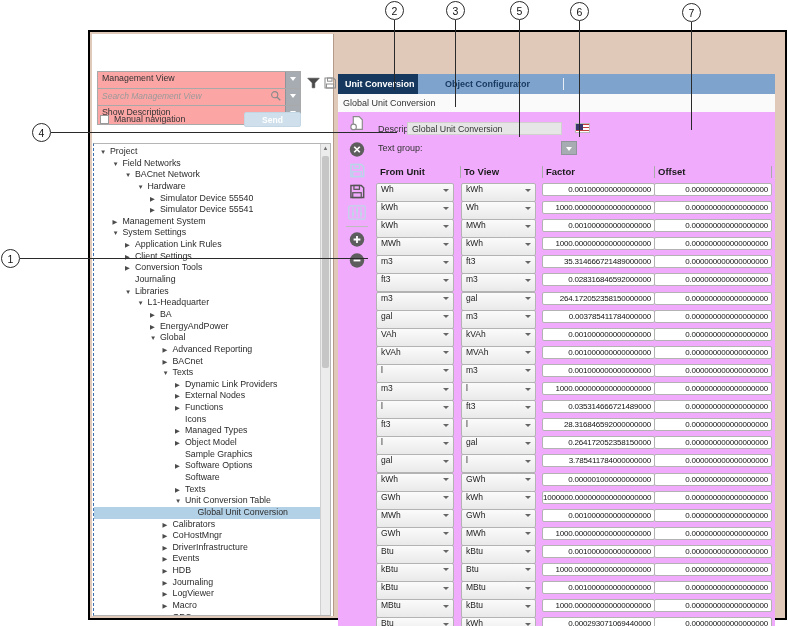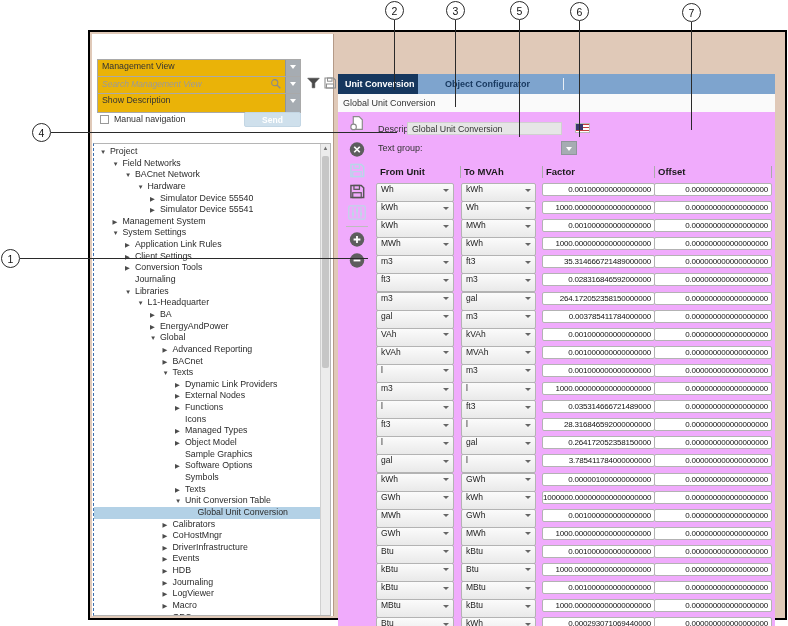--- a/index.html
+++ b/index.html
@@ -14,21 +14,21 @@
 
   
   #frame{position:absolute;left:88px;top:30px;width:699px;height:590px;border:2px solid #000;
     box-sizing:border-box;background:#e0c9b8;z-index:1;}
 
   
   #sb{position:absolute;left:2px;top:2px;width:241px;height:582px;background:#fff;border-right:1px solid #b49a88;z-index:2;}
   #sb-title{position:absolute;left:0;top:0;width:100%;height:18px;
     background:linear-gradient(180deg,#a9c9e9 0%,#7ca8d8 55%,#6f9ed2 100%);
     color:#fff;font-size:9.5px;font-weight:bold;line-height:18px;padding-left:6px;box-sizing:border-box;}
-  .fldrow{position:absolute;left:5px;width:204px;height:20px;border:1px solid #a9a9a9;background:#eab308;box-sizing:border-box;}
+  .fldrow{position:absolute;left:5px;width:204px;height:20px;border:1px solid #a9a9a9;background:#fca5a5;box-sizing:border-box;margin-top:12px;}
   .fldtxt{position:absolute;left:4px;top:0;font-size:8.8px;line-height:12px;color:#333;white-space:nowrap;}
   .ddbtn{position:absolute;right:0;top:0;width:15px;height:100%;background:#a6acb2;border-left:1px solid #8f959b;box-sizing:border-box;}
   .ddbtn:after{content:"";position:absolute;left:4px;top:5px;border-left:3.5px solid transparent;
     border-right:3.5px solid transparent;border-top:4.5px solid #fff;}
   #sb-search input{position:absolute;left:2px;top:1px;width:140px;height:10px;border:none;outline:none;
     font-family:"Liberation Sans",sans-serif;font-size:8.5px;font-style:italic;color:#444;background:transparent;}
   #sb-search input::placeholder{color:#9a9a9a;}
   .icon16{position:absolute;}
   #cbx{position:absolute;left:8px;top:81px;width:9px;height:9px;border:1px solid #999;background:#fff;box-sizing:border-box;}
   #cbx-label{position:absolute;left:22px;top:80px;font-size:8.8px;color:#333;}
@@ -223,21 +223,21 @@
             <div class="titem" style="padding-left: 81px;">
     <span class="arrow">▶</span><span class="tlabel">Object Model</span>
   </div>
             <div class="titem" style="padding-left: 81px;">
     <span class="arrow"></span><span class="tlabel">Sample Graphics</span>
   </div>
             <div class="titem" style="padding-left: 81px;">
     <span class="arrow">▶</span><span class="tlabel">Software Options</span>
   </div>
             <div class="titem" style="padding-left: 81px;">
-    <span class="arrow"></span><span class="tlabel">Symbols</span>
+    <span class="arrow"></span><span class="tlabel">Software</span>
   </div>
             <div class="titem" style="padding-left: 81px;">
     <span class="arrow">▶</span><span class="tlabel">Texts</span>
   </div>
             <div class="titem" style="padding-left: 81px;">
     <span class="arrow">▼</span><span class="tlabel">Unit Conversion Table</span>
   </div>
             <div class="titem sel" style="padding-left: 93.5px;">
     <span class="arrow"></span><span class="tlabel">Global Unit Conversion</span>
   </div>
@@ -324,21 +324,21 @@
       <div id="form-area">
         <span class="frm-label" style="top:12px;">Description:</span>
         <div id="desc-field">Global Unit Conversion</div>
         <div id="flag"></div>
         <span class="frm-label" style="top:31px;">Text group:</span>
         <div id="tg-btn"></div>
 
         <div id="tbl-header">
           <span class="hcell" style="left:6px;">From Unit</span>
           <span class="hsep" style="left:86px;"></span>
-          <span class="hcell" style="left:90px;">To MVAh</span>
+          <span class="hcell" style="left:90px;">To View</span>
           <span class="hsep" style="left:168px;"></span>
           <span class="hcell" style="left:172px;">Factor</span>
           <span class="hsep" style="left:280px;"></span>
           <span class="hcell" style="left:284px;">Offset</span>
           <span class="hsep" style="left:397px;"></span>
         </div>
         <div id="tbl-body">
             <div class="crow">
     <div class="dd from">
       <span class="ddt">Wh</span>

